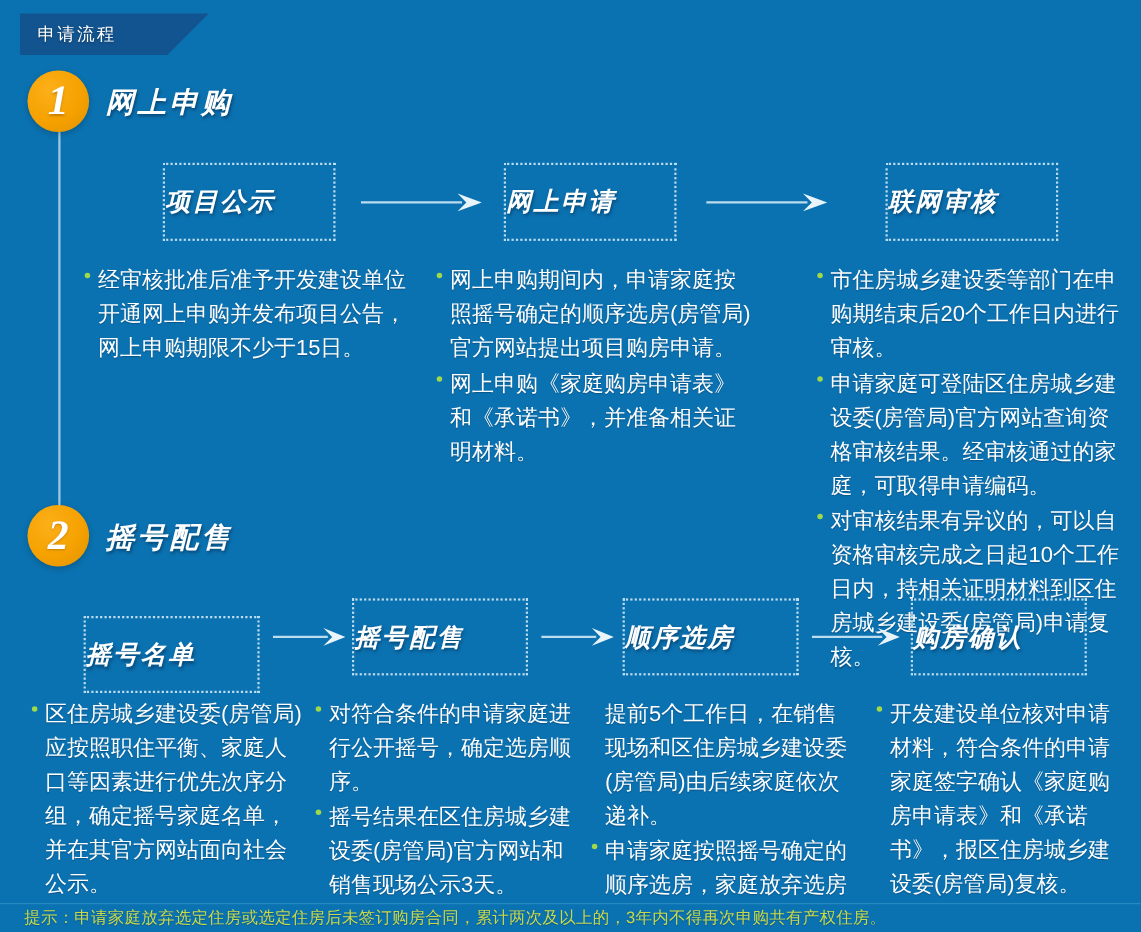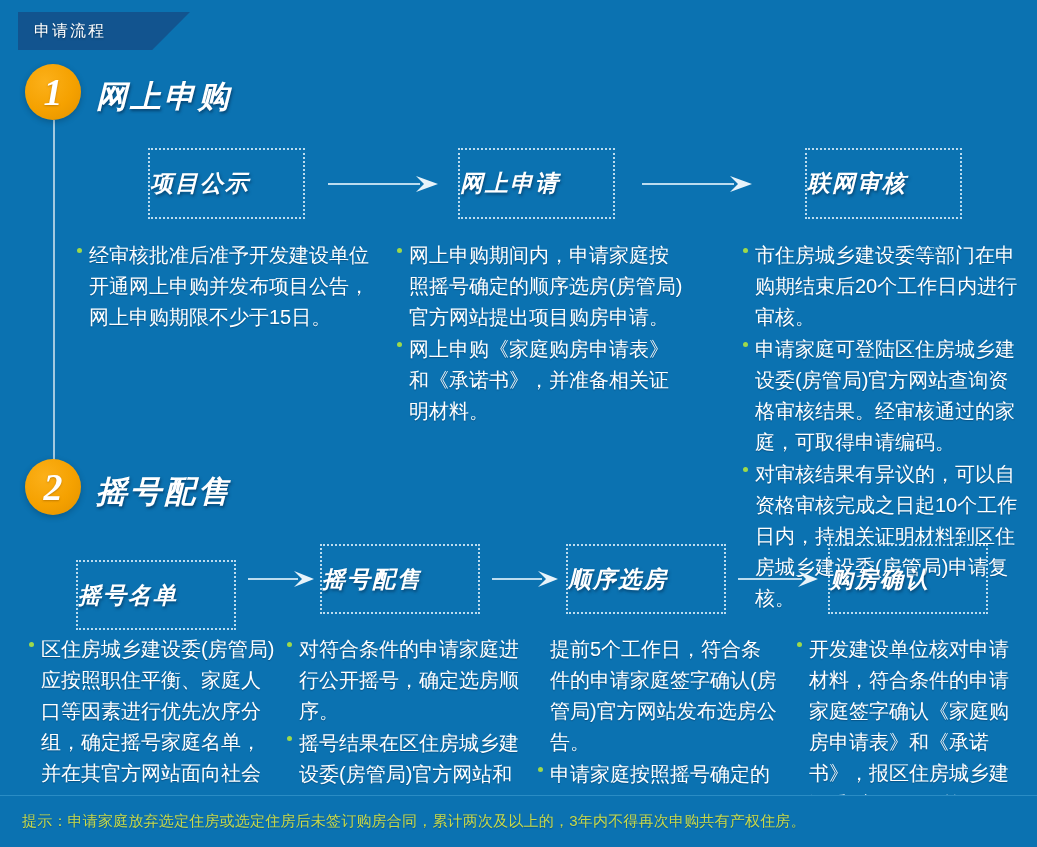--- a/index.html
+++ b/index.html
@@ -43,21 +43,21 @@
     display:flex; align-items:center; justify-content:center;
   }
   .step-circle span {
     font-family:"Liberation Serif","DejaVu Serif",serif;
     font-style:italic; font-weight:700;
     font-size:38px; color:#ffffff; line-height:1;
     text-shadow:0 1px 2px rgba(150,90,0,.5);
   }
   .step-title {
     position:absolute;
-    font-size:31px; font-style:italic; font-weight:700;
+    font-size:26px; font-style:italic; font-weight:700;
     letter-spacing:3px; color:#ffffff;
     text-shadow:1px 2px 3px rgba(0,30,60,.55);
   }
 
   
   .flowbox {
     position:absolute;
     border:2px dotted #bcdcef;
     display:flex; align-items:center; justify-content:flex-start;
     text-align:center;
@@ -86,21 +86,21 @@
   .bullets li::before {
     content:"";
     position:absolute; left:1px; top:8px;
     width:5px; height:5px; border-radius:50%;
     background:#9fd94a;
   }
 
   
   #tipbar {
     position:absolute; left:0; bottom:0;
-    width:1037px; height:52px;
+    width:1037px; height:26px;
     background:#0b72b1;
     border-top:1px solid #2a8cc4;
     display:flex; align-items:center;
   }
   #tipbar .tiptxt {
     padding-left:22px;
     font-size:15px; color:#c8d94a; letter-spacing:.2px;
     text-shadow:0 1px 1px rgba(0,30,60,.3);
   }
 </style>
@@ -193,21 +193,21 @@
   </ul>
 </div>
 <div class="col" style="left:286px; top:634px; width:240px;">
   <ul class="bullets">
     <li>对符合条件的申请家庭进行公开摇号，确定选房顺序。</li>
     <li>摇号结果在区住房城乡建设委(房管局)官方网站和销售现场公示3天。</li>
   </ul>
 </div>
 <div class="col" style="left:537px; top:634px; width:240px;">
   <ul class="bullets">
-    <li class="nobullet">提前5个工作日，符合条件的申请家庭签字确认(房管局)官方网站发布选房公告。</li>
+    <li class="nobullet">提前5个工作日，在销售现场和区住房城乡建设委(房管局)由后续家庭依次递补。</li>
     <li>申请家庭按照摇号确定的顺序选房，家庭放弃选房的，由后续家庭依次递补。</li>
   </ul>
 </div>
 <div class="col" style="left:796px; top:634px; width:232px;">
   <ul class="bullets">
     <li>开发建设单位核对申请材料，符合条件的申请家庭签字确认《家庭购房申请表》和《承诺书》，报区住房城乡建设委(房管局)复核。</li>
     <li>复核通过的选房家庭可签订购房合同。</li>
   </ul>
 </div>
 

